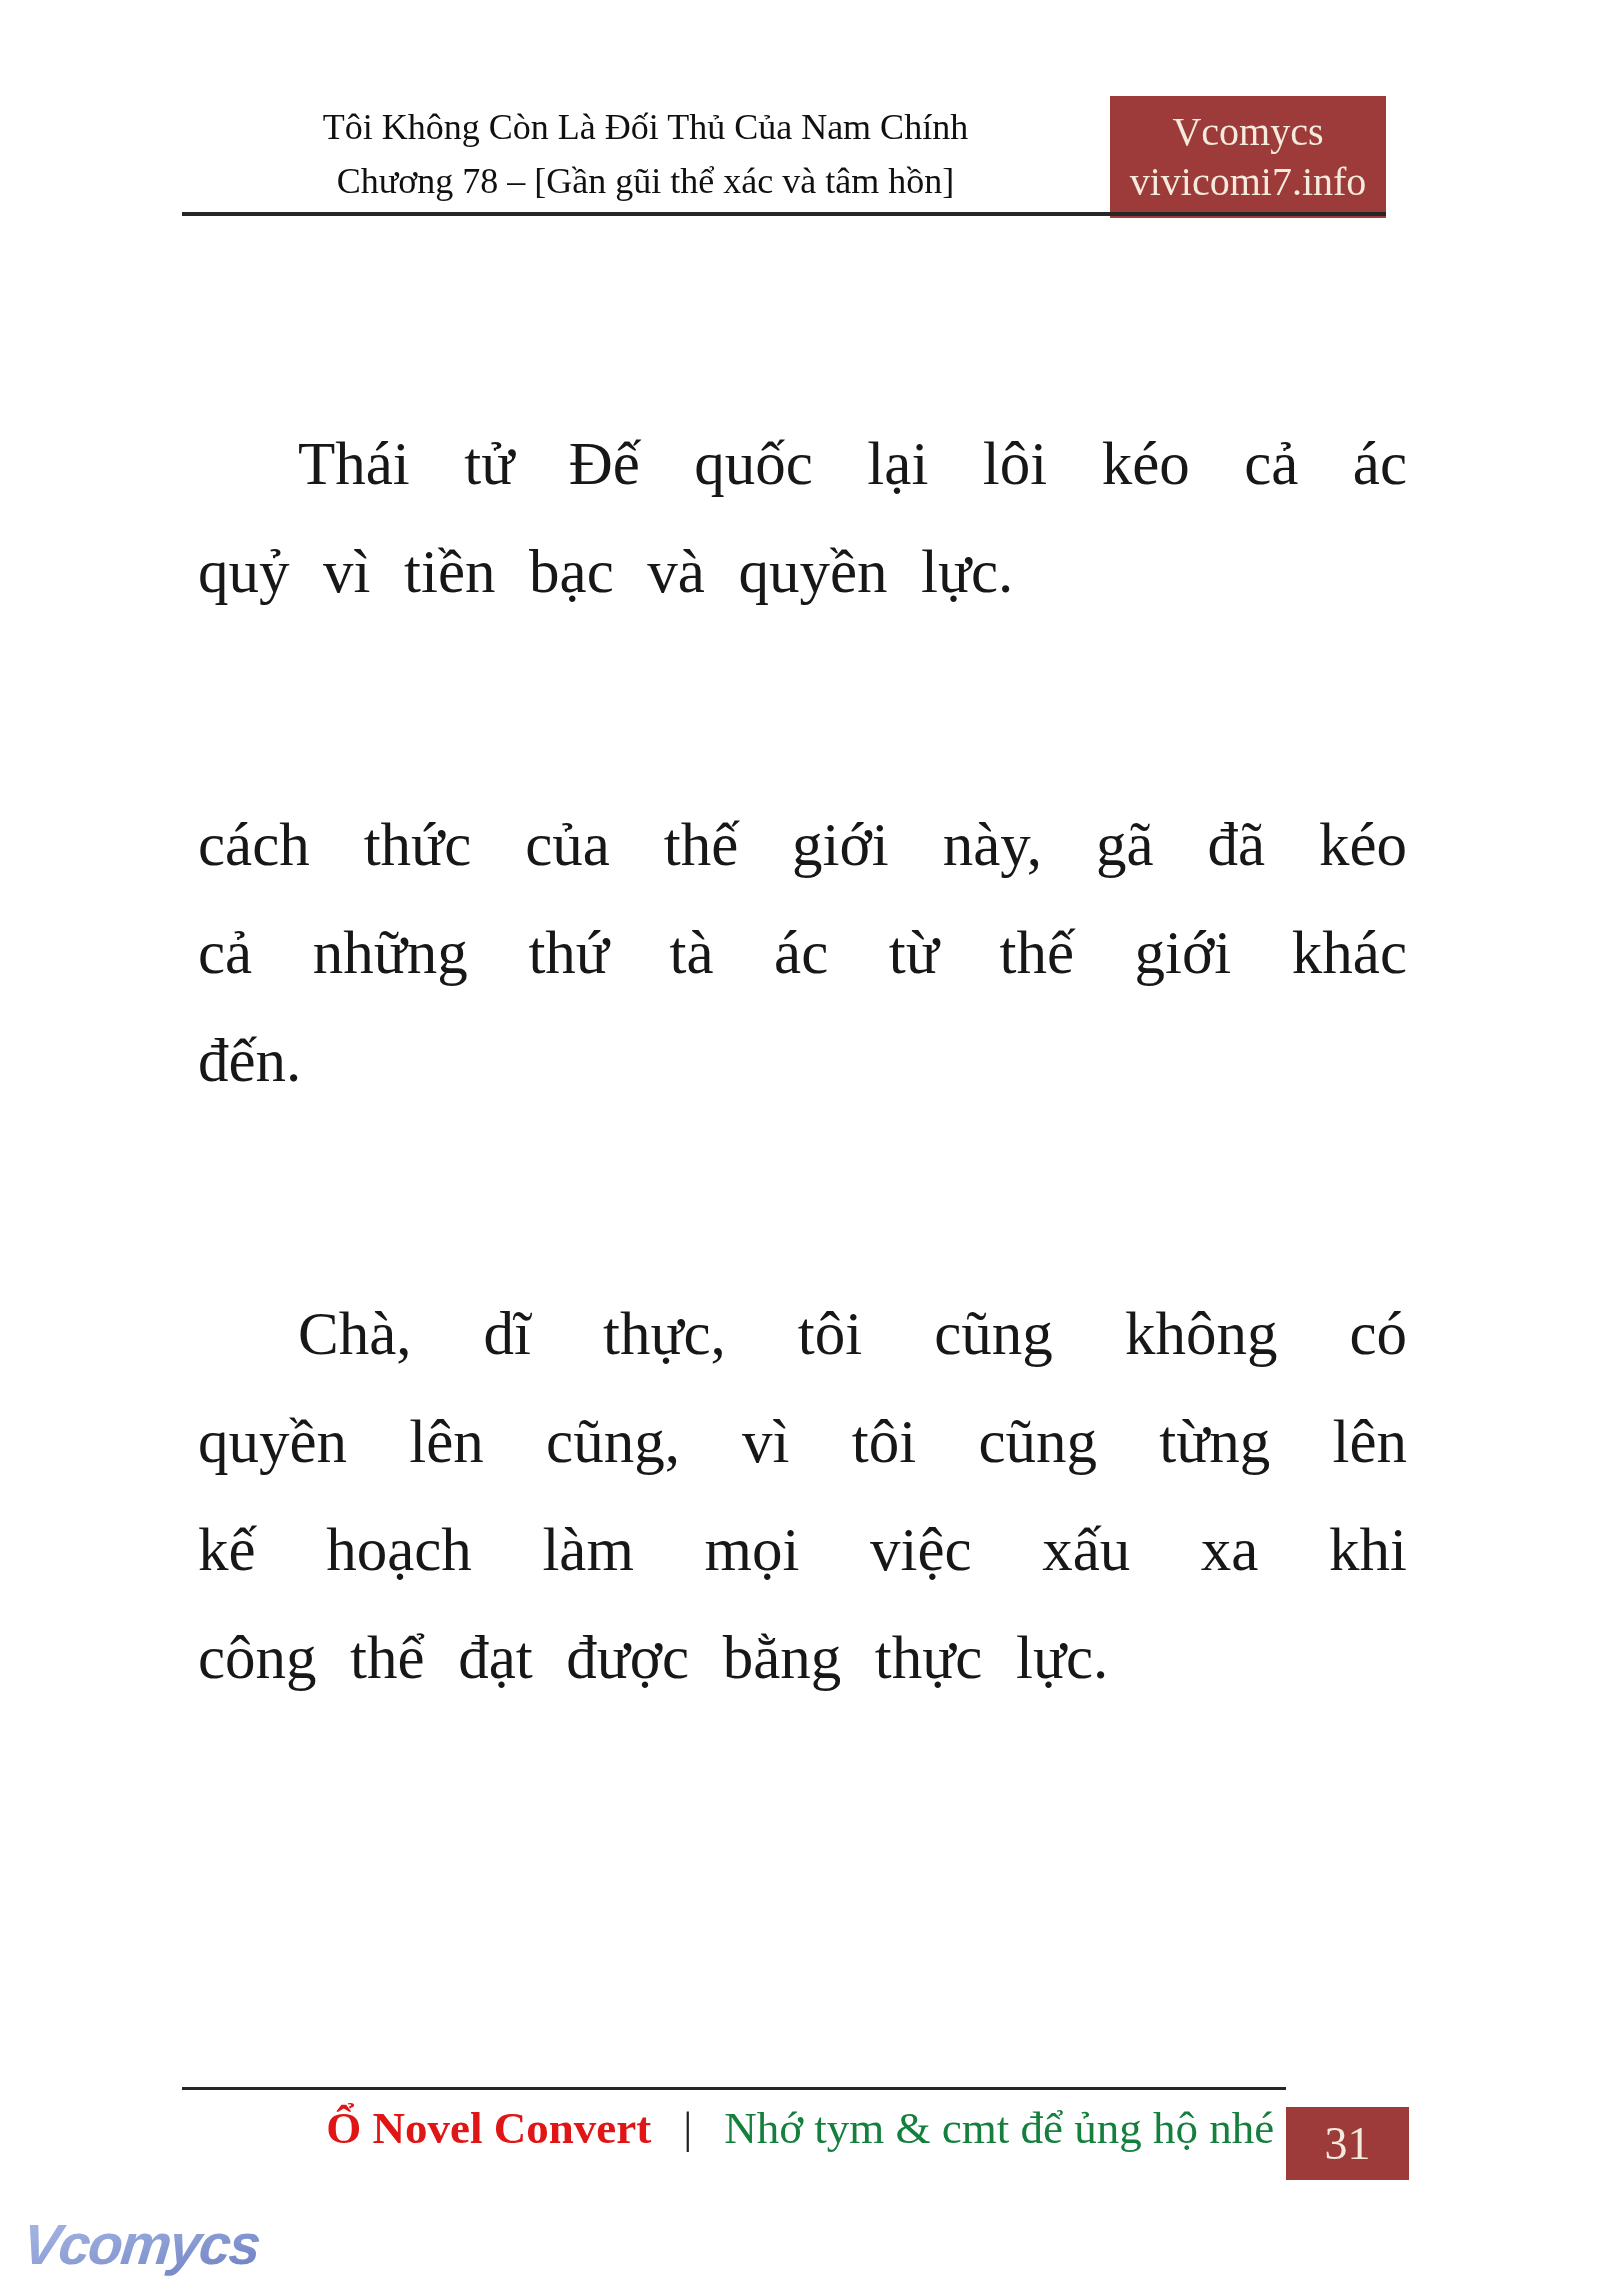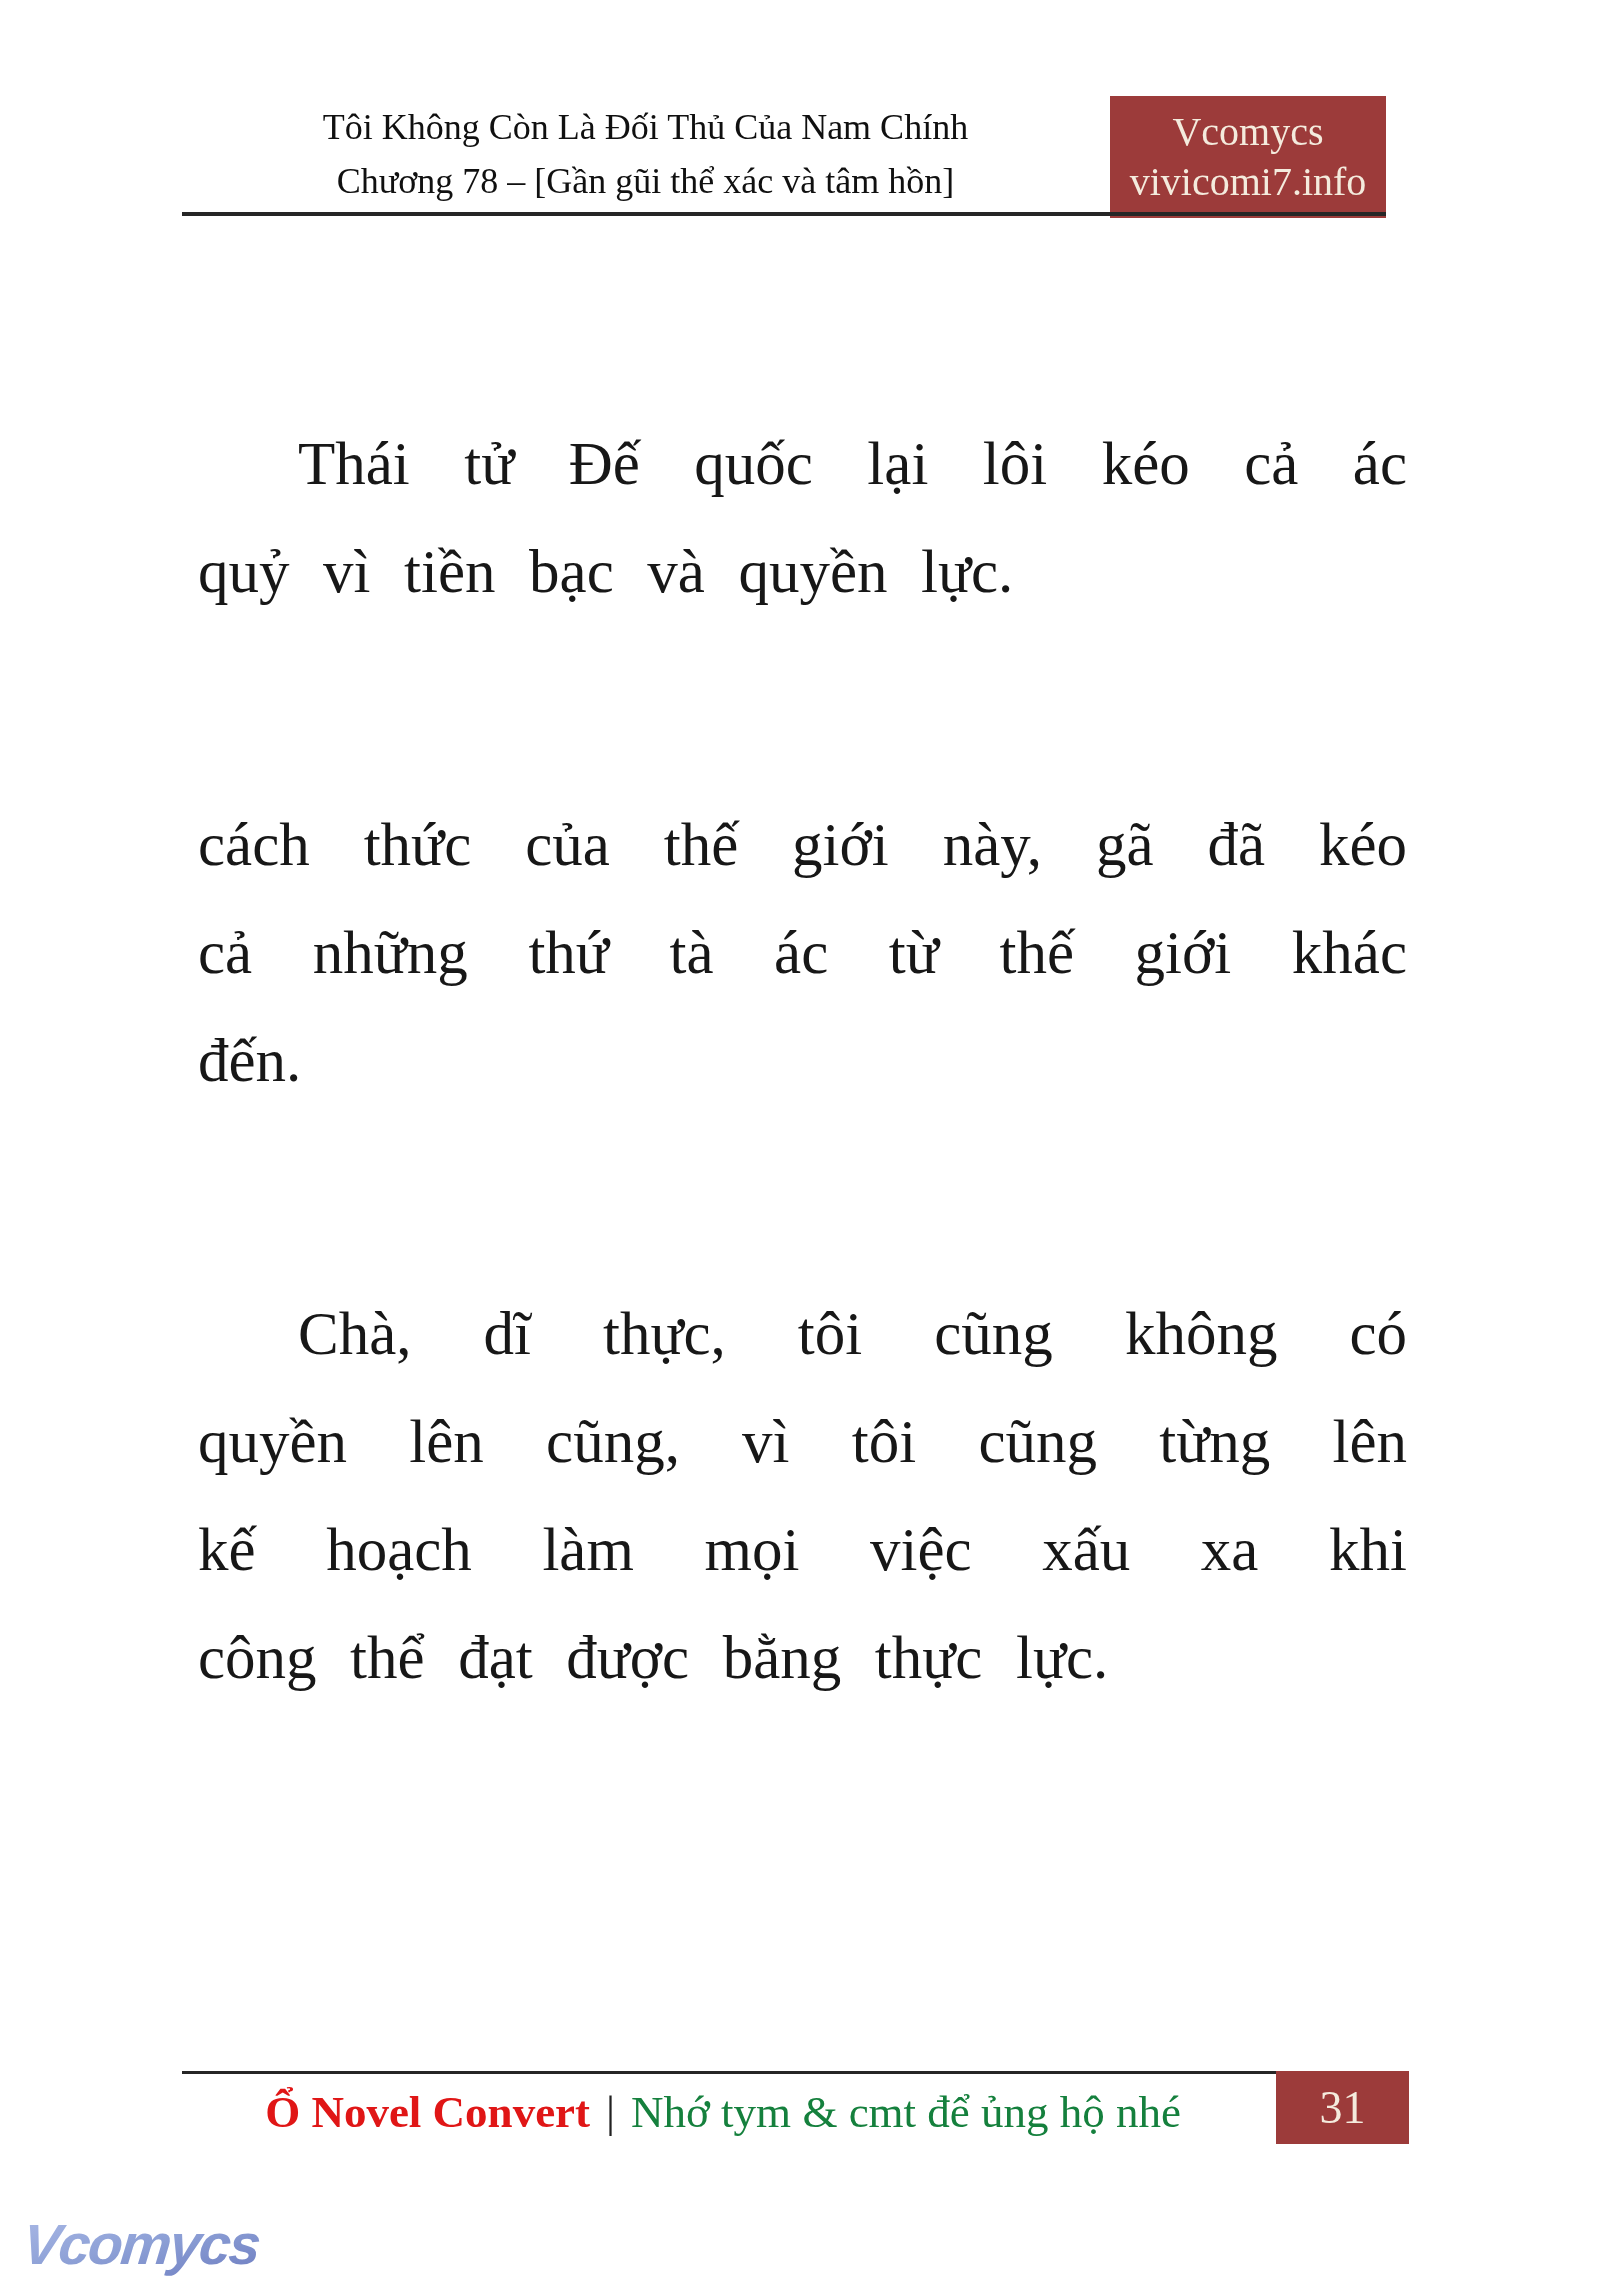--- a/index.html
+++ b/index.html
@@ -35,29 +35,29 @@
   .line.indent { padding-left:100px; }
   .line.last { text-align:justify; text-align-last:left; }
 
   
   .footer {
     position:absolute; left:182px; top:2071px; width:1227px;
     display:flex; align-items:flex-start;
   }
   .footer-bar {
     flex:1 1 auto; border-top:3.9px solid #262626;
-    display:flex; justify-content:center; align-items:baseline;
-    gap:16px; padding:11.8px 11.8px 0 0; font-size:45px; white-space:nowrap;
+    display:flex; justify-content:flex-end; align-items:baseline;
+    gap:32px; padding:11.8px 11.8px 0 0; font-size:45px; white-space:nowrap;margin-top:16px;
   }
   .footer-brand { color:#E01616; font-weight:bold; }
   .footer-sep { color:#222222; font-weight:normal; }
   .footer-note { color:#15803d; }
   .page-badge {
-    flex:0 0 auto; width:133px; height:73px; background:#9C3B3A; color:#F4EBDD;
-    display:flex; align-items:center; justify-content:center; font-size:46px;
+    flex:0 0 auto; width:123px; height:73px; background:#9C3B3A; color:#F4EBDD;
+    display:flex; align-items:center; justify-content:center; font-size:46px;margin-top:36px;
   }
 
   
   .watermark { position:absolute; left:19.6px; top:2197px; }
 </style>
 </head>
 <body>
 
 <div class="page">
 

